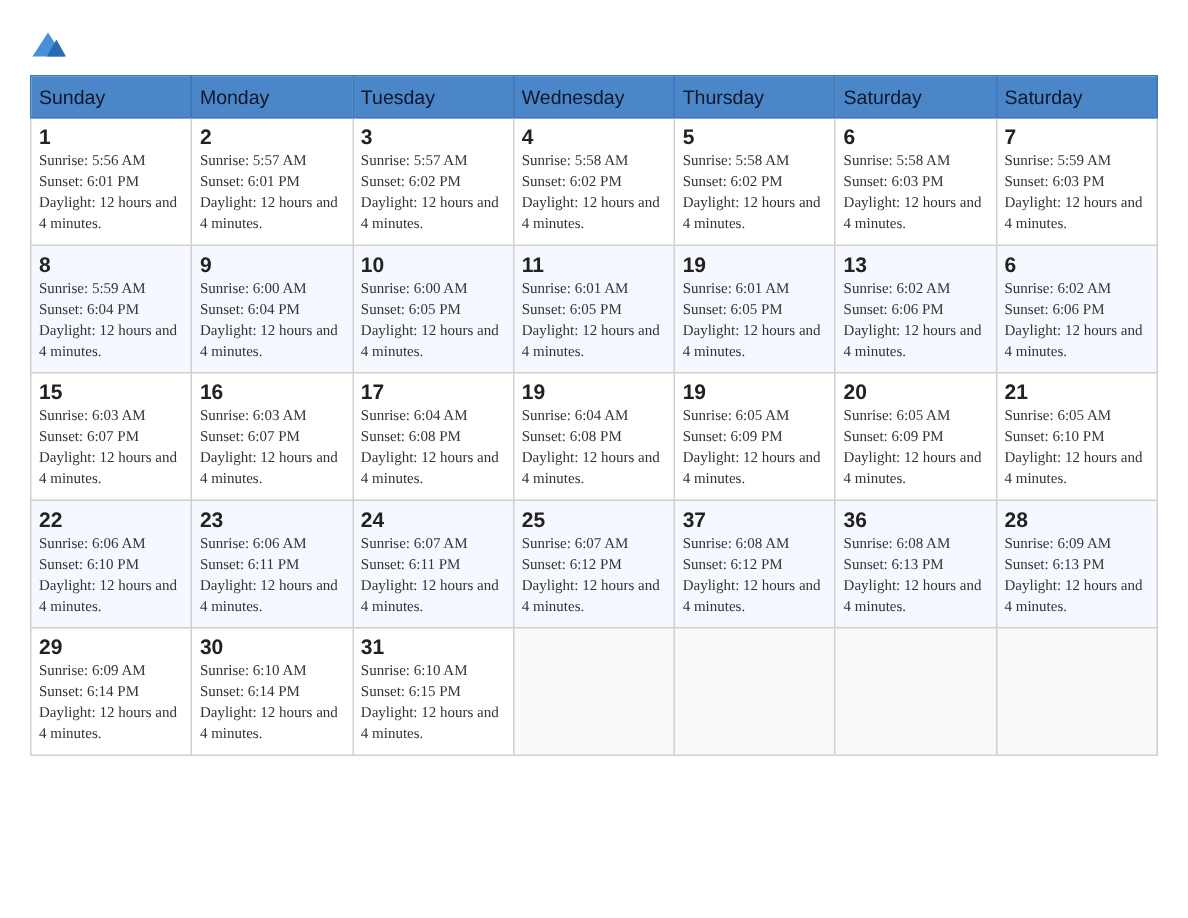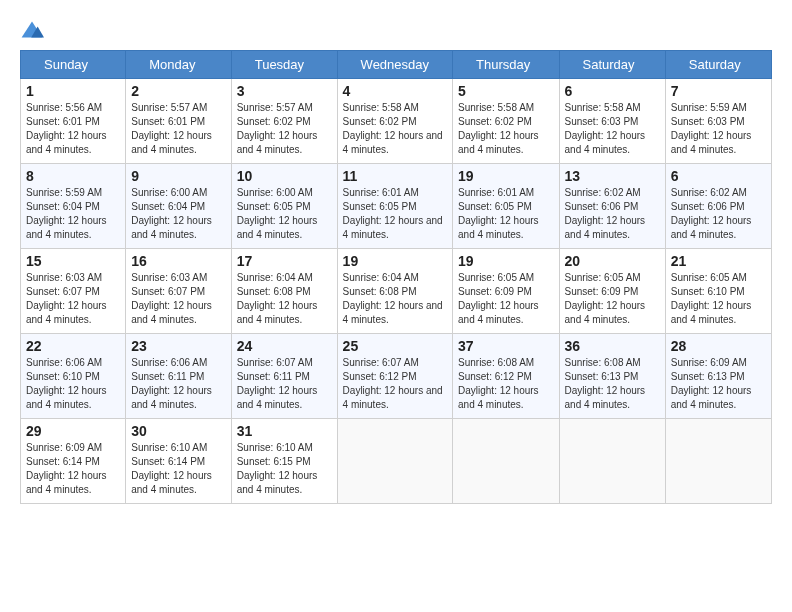--- a/index.html
+++ b/index.html
@@ -47,23 +47,23 @@
       font-size: 16px;
       color: #555;
     }
     .calendar-table {
       width: 100%;
       border-collapse: collapse;
       font-size: 11px;
     }
     .calendar-table th {
       background-color: #4a86c8;
-      color: #ffffff;
+      color: #0f172a;
       text-align: left;
-      padding: 6px 23px;
+      padding: 6px 5px;
       font-size: 13px;
       font-weight: normal;
       border: 1px solid #3a76b8;
     }
     .calendar-table td {
       vertical-align: top;
       padding: 4px 5px;
       border: 1px solid #d0d0d0;
       width: calc(100% / 7);
       min-height: 80px;
@@ -76,20 +76,21 @@
       font-size: 14px;
       font-weight: bold;
       color: #222;
       display: block;
       margin-bottom: 2px;
     }
     .day-info {
       font-size: 10px;
       color: #333;
       line-height: 1.4;
+      font-family: Liberation Serif, serif;
     }
     .empty-cell {
       background: #f9f9f9 !important;
     }
     .week-row td {
       height: 85px;
     }
   </style>
 </head>
 <body>

